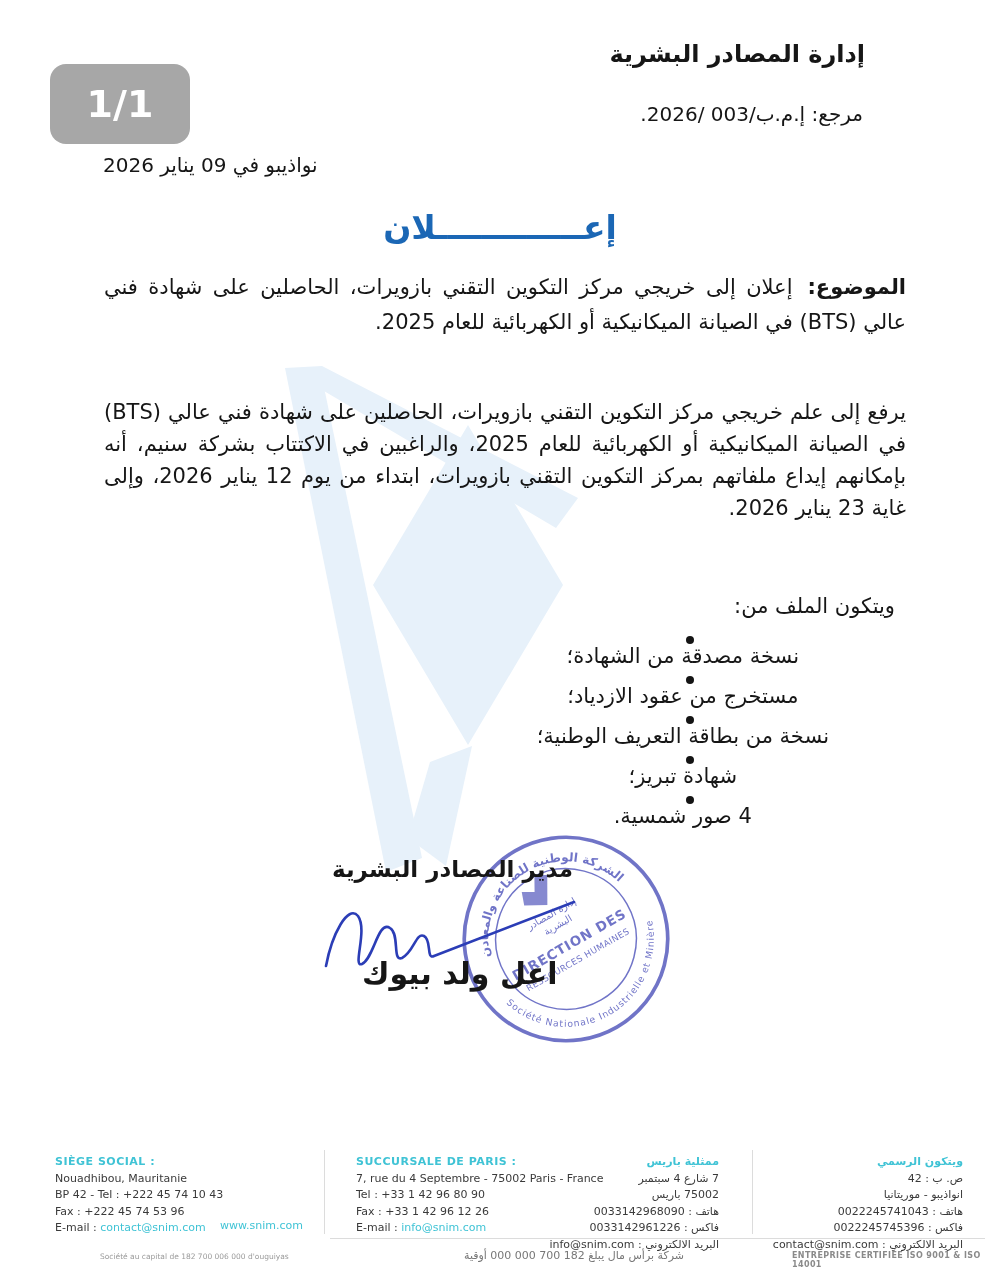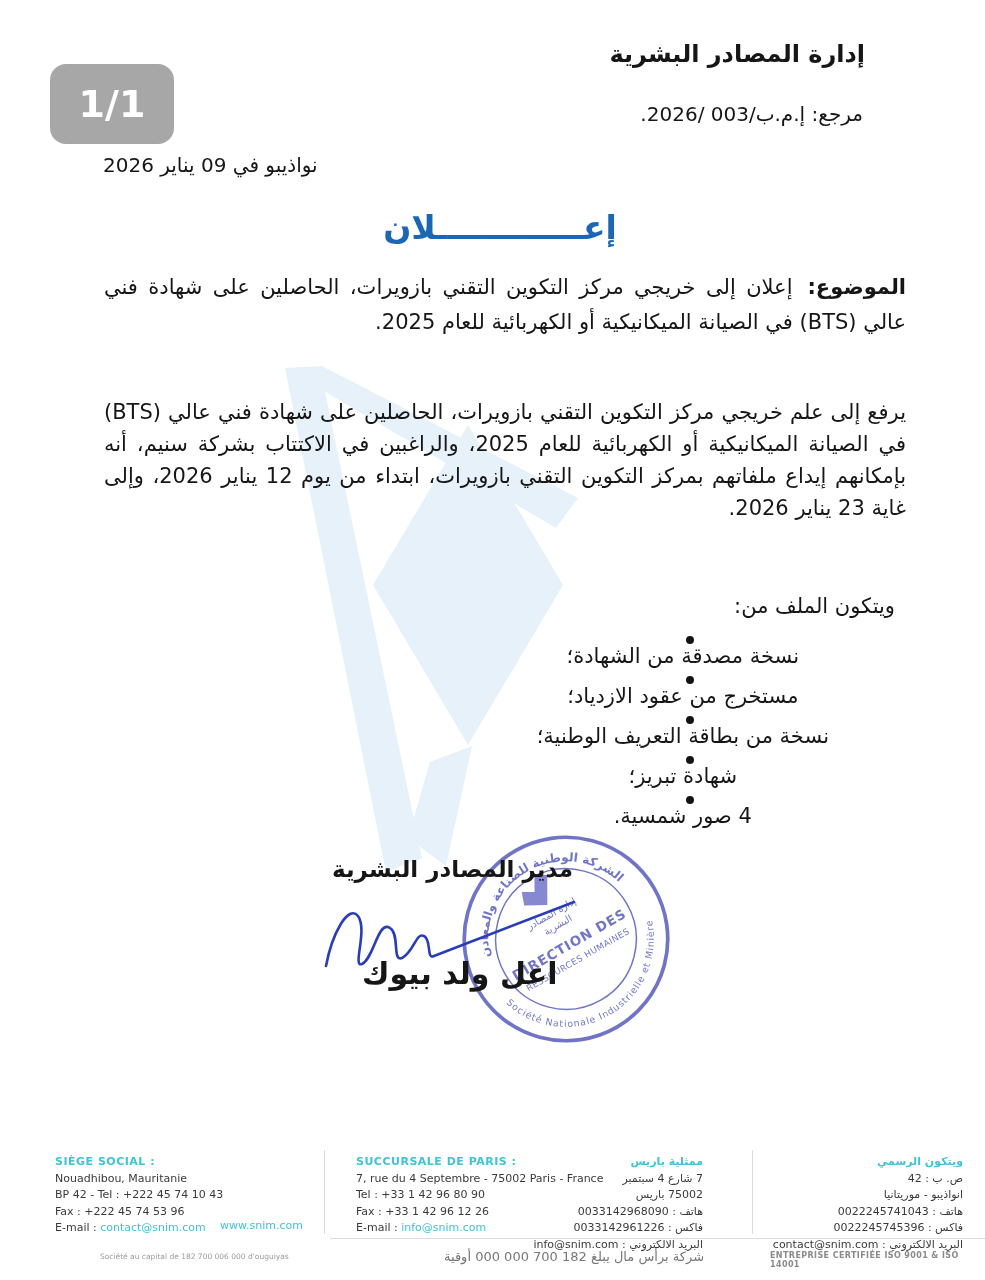--- a/index.html
+++ b/index.html
@@ -12,21 +12,21 @@
         font-family:"DejaVu Sans",sans-serif;color:var(--text-black);}
   .abs{position:absolute;}
   .ar{direction:rtl;unicode-bidi:plaintext;}
   .b{font-weight:bold;}
 
   
   .wm{left:0;top:0;width:985px;height:1280px;z-index:0;pointer-events:none;}
   .wm polygon{fill:var(--watermark-blue);}
 
   
-  .badge{left:50px;top:64px;width:124px;height:80px;background:var(--badge-gray);
+  .badge{left:50px;top:64px;width:140px;height:80px;background:var(--badge-gray);
          border-radius:16px;color:#fff;font-size:38px;font-weight:bold;
          display:flex;align-items:center;justify-content:center;z-index:2;}
   .dept{right:120px;top:40px;font-size:24px;font-weight:bold;z-index:2;}
   .ref{right:122px;top:102px;font-size:20px;z-index:2;}
   .pdate{left:103px;top:153px;font-size:20px;z-index:2;}
 
   .title{left:340px;top:208px;width:320px;text-align:center;font-size:33px;
          font-weight:bold;color:var(--accent-blue);z-index:2;}
 
   .subject{left:104px;top:270px;width:802px;font-size:21px;line-height:35px;
@@ -58,28 +58,28 @@
   .st-l1{font-size:14.5px;font-weight:bold;text-anchor:middle;letter-spacing:1px;}
   .st-l2{font-size:9.5px;text-anchor:middle;letter-spacing:.5px;}
   .st-logo{fill:var(--stamp-blue);opacity:.85;}
 
   
   .vline{width:1px;height:84px;top:1150px;background:var(--divider-gray);z-index:2;}
   .v1{left:324px;} .v2{left:752px;}
   .hline{left:330px;top:1238px;width:655px;height:1px;background:var(--divider-gray);z-index:2;}
   .fcol{top:1154px;font-size:11px;line-height:16.5px;color:#3a3a3a;z-index:2;}
   .fc1{left:55px;} .fc2{left:356px;}
-  .fc3{right:282px;text-align:right;} .fc4{right:22px;text-align:right;}
+  .fc3{right:266px;text-align:right;} .fc4{right:22px;text-align:right;}
   .fhead{color:var(--footer-cyan);font-weight:bold;letter-spacing:.5px;}
   .lnk{color:var(--footer-cyan);text-decoration:none;}
   .site{left:220px;top:1219px;font-size:11px;z-index:2;}
   .strip{font-size:8px;color:var(--muted-gray);z-index:2;}
   .sl{left:100px;top:1252px;font-size:7.5px;}
-  .sm{left:444px;top:1249px;font-size:13px;color:#777;}
-  .sr{left:770px;top:1251px;letter-spacing:.4px;color:#8a8a8a;font-weight:bold;}
+  .sm{left:464px;top:1249px;font-size:11px;color:#777;}
+  .sr{left:792px;top:1251px;letter-spacing:.4px;color:#8a8a8a;font-weight:bold;}
 </style>
 </head>
 <body>
 
 <div class="page">
 
   <svg class="abs wm" width="985" height="1280">
     <polygon points="285,368 322,366 578,498 556,528"></polygon>
     <polygon points="468,425 563,585 468,745 373,585"></polygon>
     <polygon points="285,368 320,368 422,858 386,872"></polygon>

